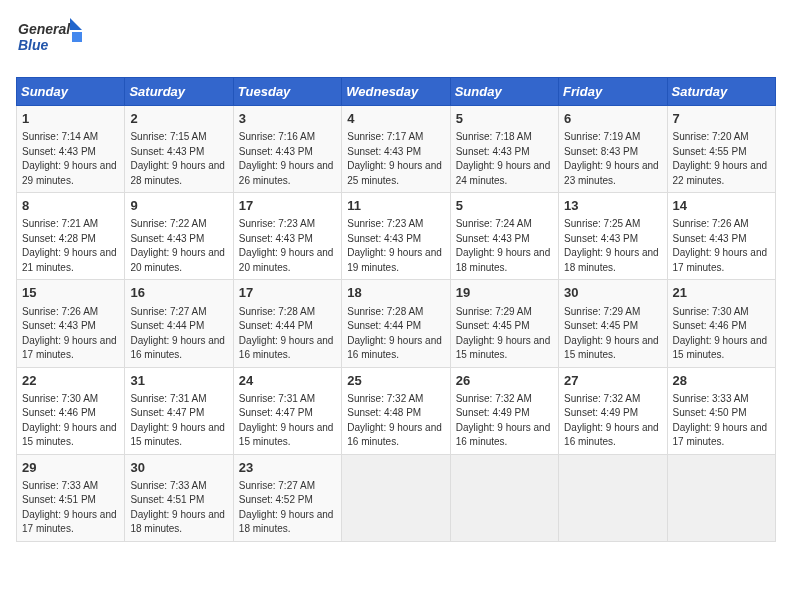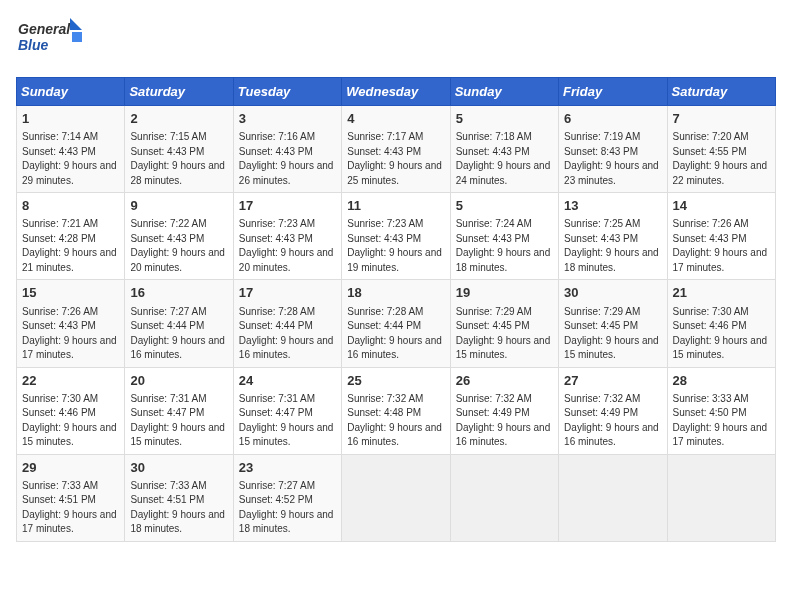--- a/index.html
+++ b/index.html
@@ -263,21 +263,21 @@
       </tr>
       <tr>
         <td>
           <span class="day-num">22</span>
           <div class="day-info">Sunrise: 7:30 AM
 Sunset: 4:46 PM
 Daylight: 9 hours
 and 15 minutes.</div>
         </td>
         <td>
-          <span class="day-num">20</span>
+          <span class="day-num">31</span>
           <div class="day-info">Sunrise: 7:31 AM
 Sunset: 4:47 PM
 Daylight: 9 hours
 and 15 minutes.</div>
         </td>
         <td>
           <span class="day-num">24</span>
           <div class="day-info">Sunrise: 7:31 AM
 Sunset: 4:47 PM
 Daylight: 9 hours

